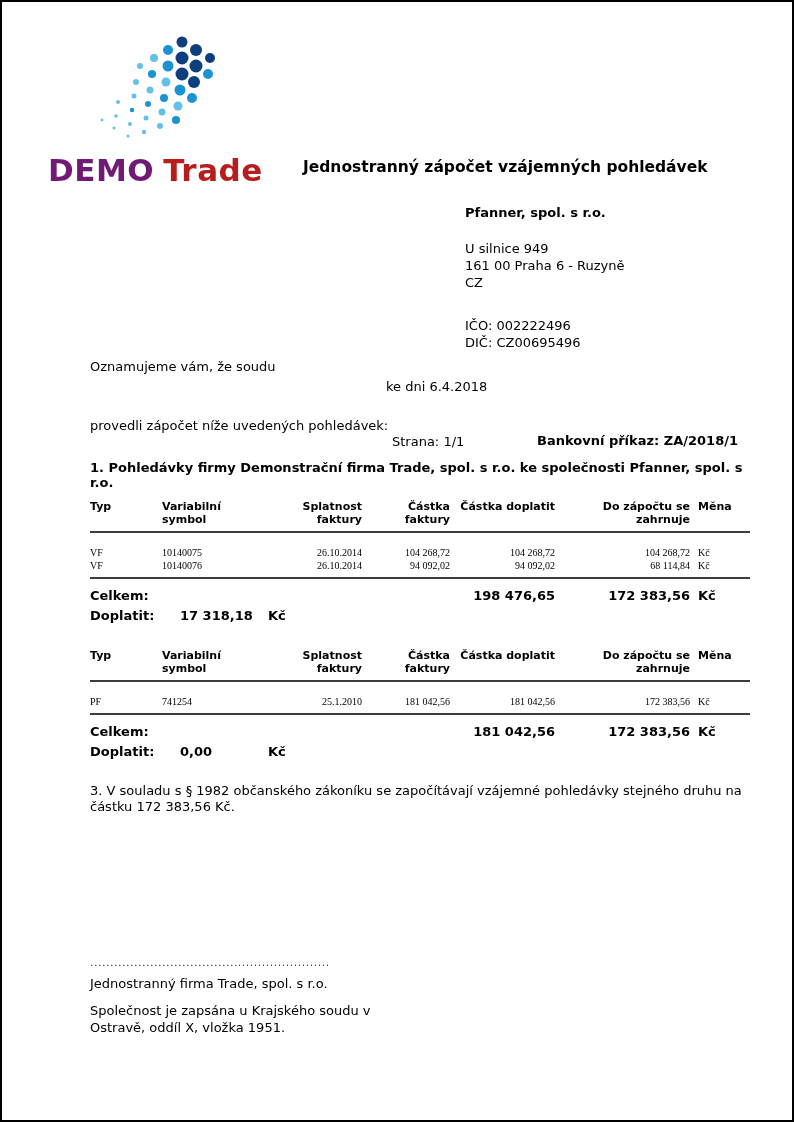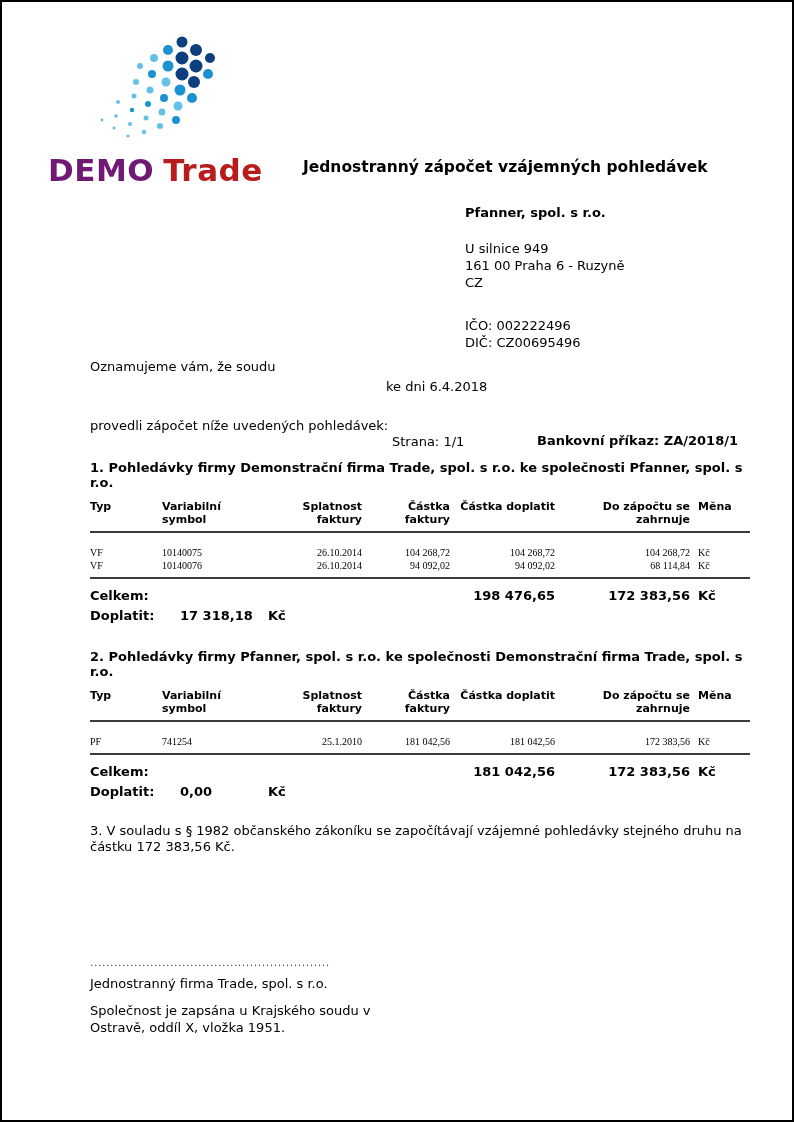--- a/index.html
+++ b/index.html
@@ -165,21 +165,20 @@
         </div>
       </div>
       <div class="doprow">
         <span class="lbl">Doplatit:</span>
         <span class="val">17 318,18</span>
         <span class="mena">Kč</span>
       </div>
     </section>
 
     <section class="sec2">
-      <h2 class="sec-title">2. Pohledávky firmy Pfanner, spol. s r.o. ke společnosti Demonstrační firma Trade, spol. s r.o.</h2>
       <div class="tbl">
         <div class="thead">
           <span class="th">Typ</span>
           <span class="th">Variabilní
 symbol</span>
           <span class="th num">Splatnost
 faktury</span>
           <span class="th num">Částka
 faktury</span>
           <span class="th num">Částka doplatit</span>

